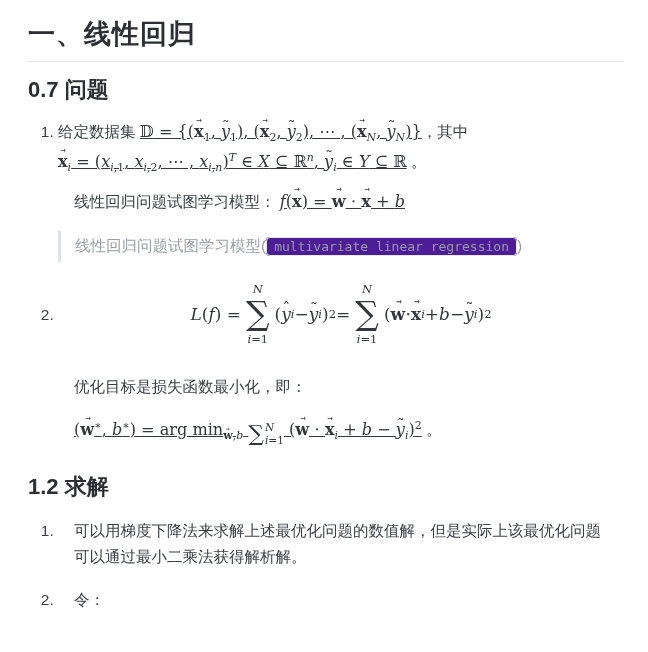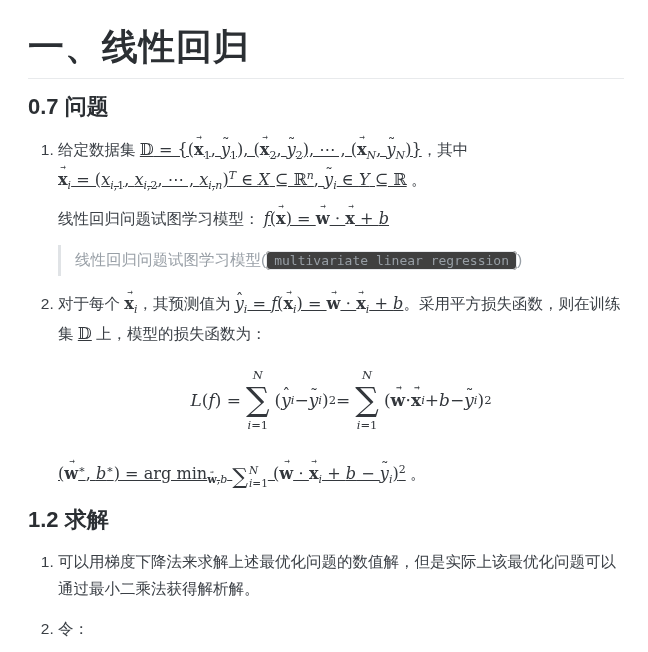--- a/index.html
+++ b/index.html
@@ -3,38 +3,38 @@
 <meta charset="utf-8">
 <style>
   html,body{margin:0;padding:0;}
   body{
     width:648px;height:652px;overflow:hidden;background:#ffffff;
     font-family:"Liberation Sans","DejaVu Sans",sans-serif;
     color:#3a3f45;font-size:15.5px;
   }
   .page{padding:12px 24px 0 28px;}
   h1{
-    font-size:36px;line-height:1.25;margin:12px 0 14px 0;color:#2b2f33;
+    font-size:27px;line-height:1.25;margin:6px 0 14px 0;color:#2b2f33;
     padding-bottom:9px;border-bottom:1px solid #e8eaec;font-weight:700;
     letter-spacing:1px;
   }
   h2{font-size:22px;line-height:1.3;margin:14px 0 10px 0;color:#2b2f33;font-weight:700;}
-  h2.second{margin-top:16px;}
+  h2.second{margin-top:26px;}
   ol{margin:14px 0 0 0;padding-left:30px;}
   ol li{margin-bottom:14px;line-height:1.72;}
   .tline{line-height:1.72;}
-  p{margin:0;line-height:1.72;}
+  p{margin:16px;line-height:1.72;}
   .model-line{margin-top:9px;}
   blockquote{
     margin:13px 0 4px 0;padding:2px 8px 2px 14px;
     border-left:3px solid #e0e3e6;color:#989fa6;
   }
   code{
     font-family:"DejaVu Sans Mono","Liberation Mono",monospace;
-    font-size:13px;color:#979ea5;background:#404040;
+    font-size:13px;color:#979ea5;background:#4c1d95;
     border:1px solid #e7e9ec;border-radius:4px;padding:1px 7px;
     white-space:nowrap;
   }
   
   .m, .disp{
     font-family:"DejaVu Serif","DejaVu Sans","Liberation Serif",serif;
     color:#33373c;
   }
   .m{font-size:1.04em;text-decoration:underline;}
   .m i, .disp i{font-family:inherit;}
@@ -87,30 +87,30 @@
   <ol>
     <li>
       <div class="tline">给定数据集 <span class="m"><span class="bb">𝔻</span> = {(<b class="v">x</b><sub>1</sub>, <span class="t"><i>y</i></span><sub>1</sub>), (<b class="v">x</b><sub>2</sub>, <span class="t"><i>y</i></span><sub>2</sub>), ⋯ , (<b class="v">x</b><sub><i>N</i></sub>, <span class="t"><i>y</i></span><sub><i>N</i></sub>)}</span>，其中</div>
       <div class="tline"><span class="m"><b class="v">x</b><sub><i>i</i></sub> = (<i>x</i><sub><i>i</i>,1</sub>, <i>x</i><sub><i>i</i>,2</sub>, ⋯ , <i>x</i><sub><i>i</i>,<i>n</i></sub>)<sup><i>T</i></sup> ∈ <i class="cal">X</i> ⊆ ℝ<sup><i>n</i></sup>, <span class="t"><i>y</i></span><sub><i>i</i></sub> ∈ <i class="cal">Y</i> ⊆ ℝ</span> 。</div>
       <p class="model-line">线性回归问题试图学习模型： <span class="m"><i>f</i>(<b class="v">x</b>) = <b class="v">w</b> ⋅ <b class="v">x</b> + <i>b</i></span></p>
       <blockquote>
         <span>线性回归问题试图学习模型(</span><code>multivariate linear regression</code><span>)</span>
       </blockquote>
     </li>
     <li>
-      <p>对于每个 <span class="m"><b class="v">x</b><sub><i>i</i></sub></span>，其预测值为 <span class="m"><span class="h"><i>y</i></span><sub><i>i</i></sub> = <i>f</i>(<b class="v">x</b><sub><i>i</i></sub>) = <b class="v">w</b> ⋅ <b class="v">x</b><sub><i>i</i></sub> + <i>b</i></span>。采用平方损失函数，则在训练集 <span class="m"><span class="bb">𝔻</span></span> 上，模型的损失函数为：</p>
       <div class="disp"><i>L</i>(<i>f</i>) = <span class="sum">
             <span class="lim"><i>N</i></span>
             <span class="sig">∑</span>
             <span class="lim"><i>i</i>=1</span>
           </span> (<span class="h"><i>y</i></span><sub><i>i</i></sub> − <span class="t"><i>y</i></span><sub><i>i</i></sub>)<sup>2</sup> = <span class="sum">
             <span class="lim"><i>N</i></span>
             <span class="sig">∑</span>
             <span class="lim"><i>i</i>=1</span>
           </span> (<b class="v">w</b> ⋅ <b class="v">x</b><sub><i>i</i></sub> + <i>b</i> − <span class="t"><i>y</i></span><sub><i>i</i></sub>)<sup>2</sup></div>
+      <p class="opt-line">优化目标是损失函数最小化，即：</p>
       <p><span class="m">(<b class="v">w</b><sup>∗</sup>, <i>b</i><sup>∗</sup>) = arg min<sub><b class="v">w</b>,<i>b</i></sub> <span class="isum">
               <span class="bigsig">∑</span>
               <span class="sc">
                 <span><i>N</i></span>
                 <span><i>i</i>=1</span>
               </span>
             </span> (<b class="v">w</b> ⋅ <b class="v">x</b><sub><i>i</i></sub> + <i>b</i> − <span class="t"><i>y</i></span><sub><i>i</i></sub>)<sup>2</sup></span> 。</p>
     </li>
   </ol>
 

